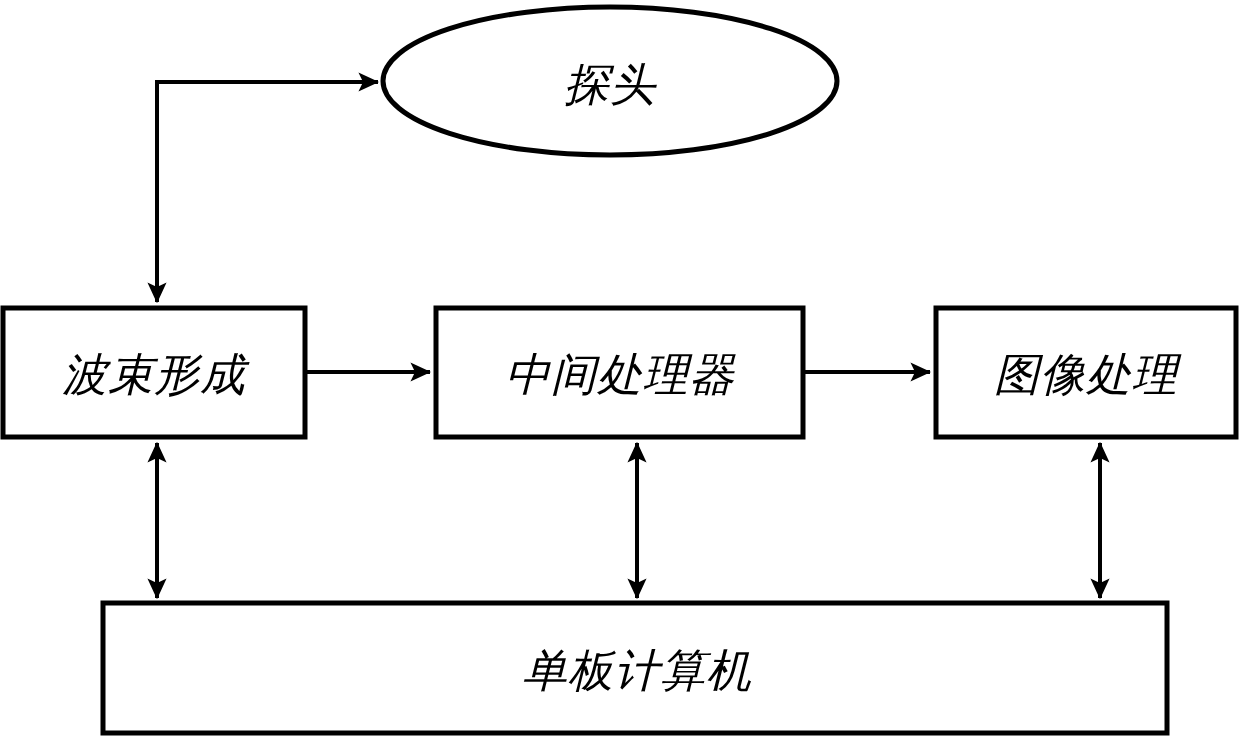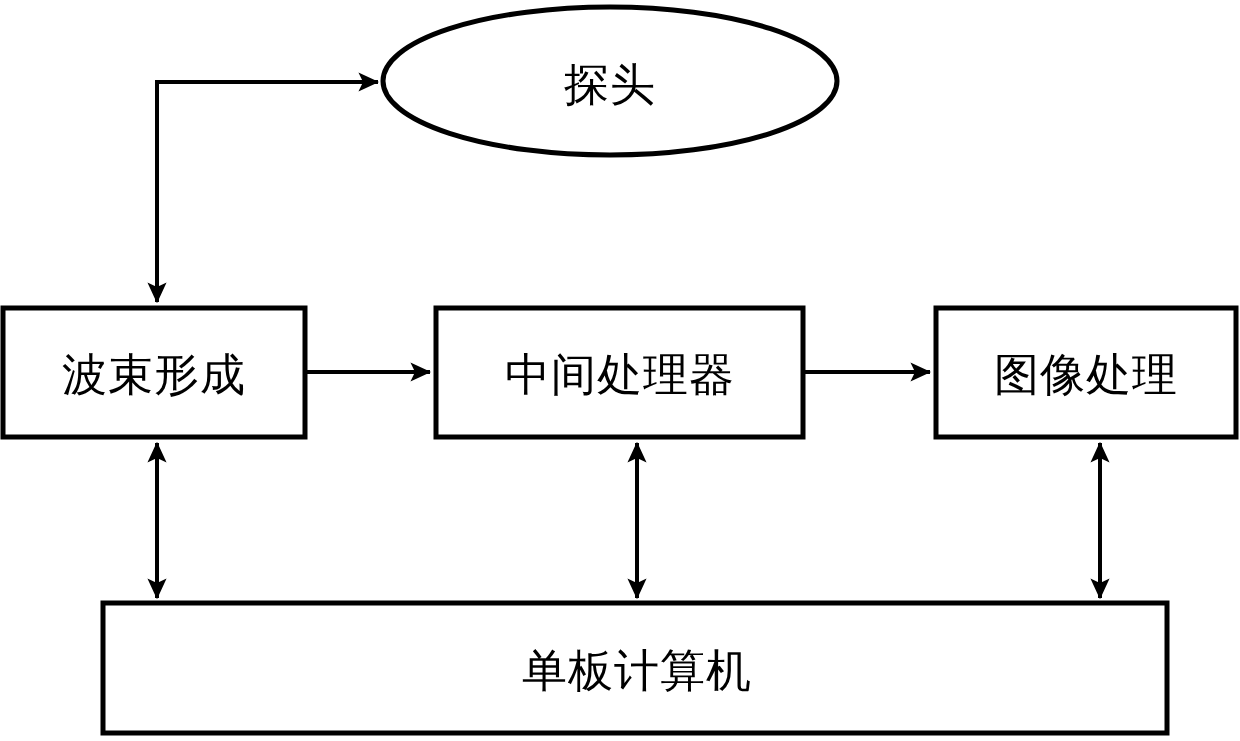--- a/index.html
+++ b/index.html
@@ -11,20 +11,21 @@
     width: 1240px;
     height: 741px;
     font-family: "DejaVu Sans", "Liberation Sans", sans-serif;
     overflow: hidden;
   }
   #diagram-root {
     position: relative;
     width: 1240px;
     height: 741px;
     background: #ffffff;
+    font-style: italic;
   }
   svg.diagram-canvas {
     position: absolute;
     top: 0;
     left: 0;
     width: 1240px;
     height: 741px;
     display: block;
   }
   .node-shape {

